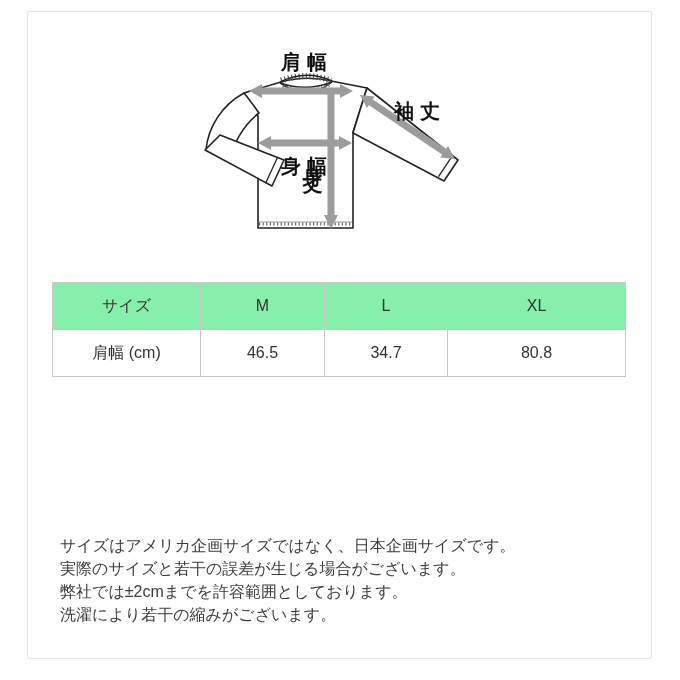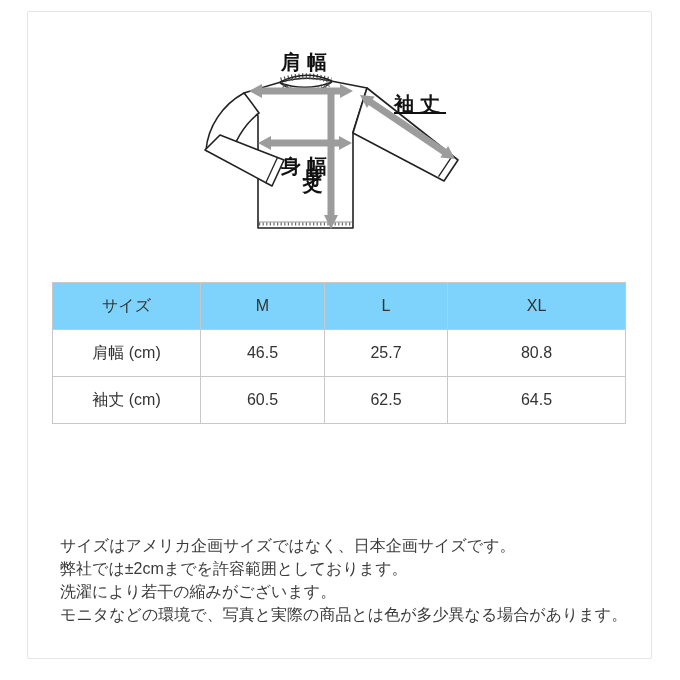--- a/index.html
+++ b/index.html
@@ -22,21 +22,21 @@
     writing-mode:vertical-rl;text-orientation:upright;letter-spacing:7px;
   }
   table.size{
     position:absolute;left:52px;top:282px;width:573px;
     border-collapse:collapse;table-layout:fixed;
   }
   table.size th, table.size td{
     border:1px solid #c8c8c8;height:46px;text-align:center;
     font-size:16px;color:#333333;font-weight:normal;padding:0;
   }
-  table.size thead th{background:#7dd3fc;}
+  table.size thead th{background:#86efac;}
   .notes{
     position:absolute;left:60px;top:534px;width:580px;
     font-size:16px;line-height:23px;color:#3b3b3b;
   }
   .notes div{white-space:nowrap;}
 </style>
 </head>
 <body>
 
 <div class="frame"></div>
@@ -74,21 +74,21 @@
 
       <rect x="327.5" y="90" width="7" height="125"></rect>
       <polygon points="331,229 324,215 338,215"></polygon>
 
       <line x1="369.1" y1="101.1" x2="445.9" y2="152.9" stroke="#9c9c9c" stroke-width="7"></line>
       <polygon points="360,95 366.9,108.1 374.7,96.5"></polygon>
       <polygon points="455,159 440.3,157.5 448.1,145.9"></polygon>
     </g>
   </svg>
   <div class="dlabel" style="left:281px;top:52px;">肩幅</div>
-  <div class="dlabel" style="left:394px;top:94px;text-decoration:underline;">袖丈</div>
+  <div class="dlabel" style="left:394px;top:101px;">袖丈</div>
   <div class="dlabel" style="left:281px;top:120px;margin-top:36px;">身幅</div>
   <div class="dlabel vert" style="left:303px;top:151px;">身丈</div>
 </div>
 
 <table class="size">
   <colgroup>
     <col style="width:148px">
       <col style="width:124px">
       <col style="width:123px">
       <col style="width:178px">
@@ -98,30 +98,24 @@
       <th>サイズ</th>
       <th>M</th>
       <th>L</th>
       <th>XL</th>
     </tr>
   </thead>
   <tbody>
     <tr>
       <td>肩幅 (cm)</td>
       <td>46.5</td>
-      <td>25.7</td>
+      <td>34.7</td>
       <td>80.8</td>
-    </tr>
-    <tr>
-      <td>袖丈 (cm)</td>
-      <td>60.5</td>
-      <td>62.5</td>
-      <td>64.5</td>
     </tr>
   </tbody>
 </table>
 
 <div class="notes">
   <div>サイズはアメリカ企画サイズではなく、日本企画サイズです。</div>
+  <div>実際のサイズと若干の誤差が生じる場合がございます。</div>
   <div>弊社では±2cmまでを許容範囲としております。</div>
   <div>洗濯により若干の縮みがございます。</div>
-  <div>モニタなどの環境で、写真と実際の商品とは色が多少異なる場合があります。</div>
 </div>
 
 </body></html>

